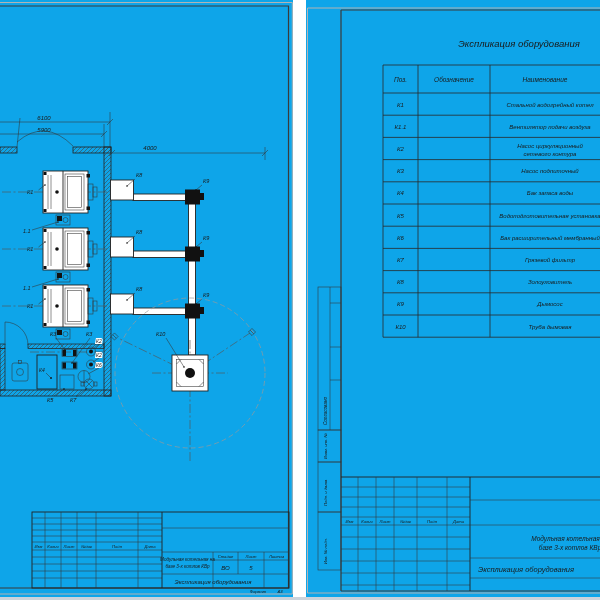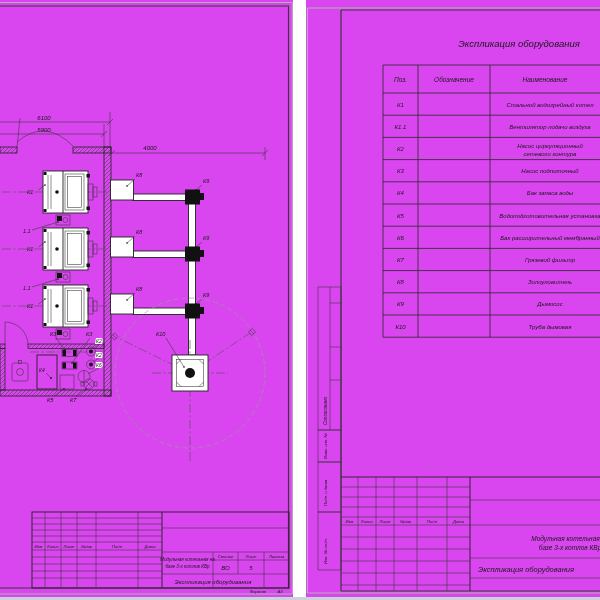--- a/index.html
+++ b/index.html
@@ -1,17 +1,17 @@
 <!DOCTYPE html>
 <html><head>
 <meta charset="utf-8">
 <style>
   html,body{margin:0;padding:0;}
   body{width:600px;height:600px;background:#ffffff;position:relative;overflow:hidden;}
-  .page{position:absolute;background:#d946ef;}
+  .page{position:absolute;background:#0ea5e9;}
   svg{position:absolute;left:0;top:0;}
   svg text{font-family:"Liberation Sans","DejaVu Sans",sans-serif;font-style:italic;fill:#1a1a1a;}
   .t4{font-size:4.2px}.t45{font-size:4.6px}.t5{font-size:5px}.t55{font-size:5.5px}
   .t6{font-size:6px}.t65{font-size:6.5px}.t75{font-size:7.5px}.t95{font-size:9.5px}
   .mid{text-anchor:middle}
   .halo{paint-order:stroke;stroke:#fff;stroke-width:2px;}
   .thin{stroke:#333;stroke-width:0.55;fill:none}
   .med{stroke:#222;stroke-width:0.9;fill:none}
   .medw{stroke:#222;stroke-width:0.9;fill:#fff}
   .frame{stroke:#3a3a3a;stroke-width:1.2;fill:none}

